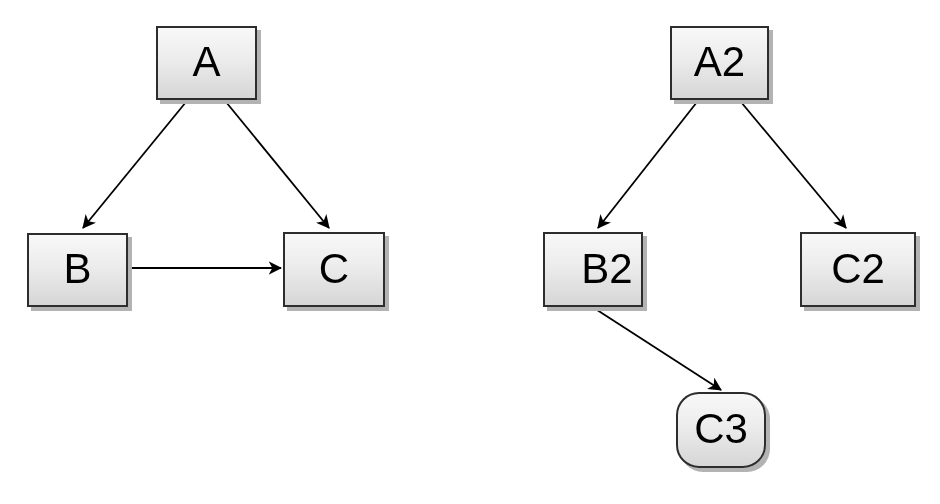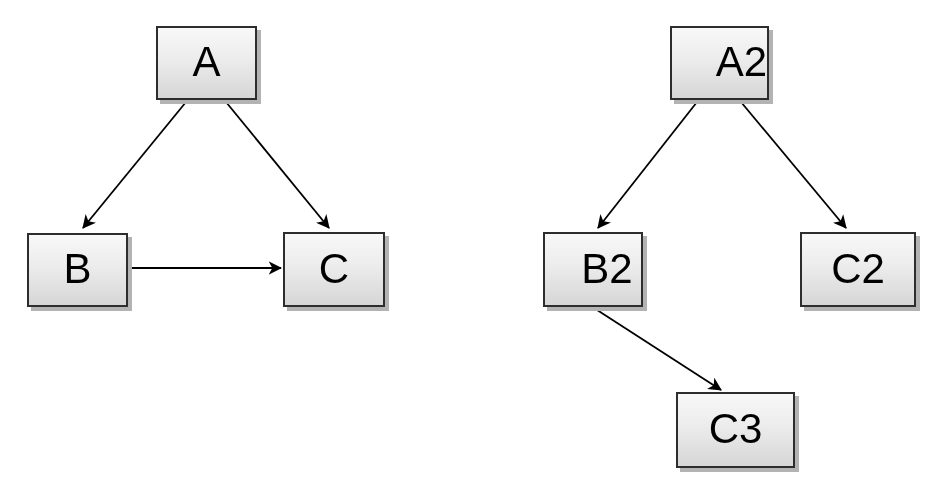--- a/index.html
+++ b/index.html
@@ -66,26 +66,26 @@
   <div id="node-layer">
       <div class="node" style="left: 156px; top: 26px; width: 101px; height: 74px;">
         <span class="node-label">A</span>
       </div>
       <div class="node" style="left: 27px; top: 233px; width: 101px; height: 74px;">
         <span class="node-label">B</span>
       </div>
       <div class="node" style="left: 283px; top: 232px; width: 102px; height: 75px;">
         <span class="node-label">C</span>
       </div>
-      <div class="node" style="left: 670px; top: 26px; width: 99px; height: 74px; justify-content: flex-end;">
+      <div class="node" style="left: 670px; top: 26px; width: 99px; height: 74px;">
         <span class="node-label">A2</span>
       </div>
       <div class="node" style="left: 543px; top: 232px; width: 100px; height: 75px; padding-left: 28px;">
         <span class="node-label">B2</span>
       </div>
       <div class="node" style="left: 800px; top: 232px; width: 116px; height: 75px;">
         <span class="node-label">C2</span>
       </div>
-      <div class="node" style="left: 676px; top: 392px; width: 119px; height: 76px;">
+      <div class="node" style="left: 676px; top: 392px; width: 90px; height: 76px; border-radius: 23px;">
         <span class="node-label">C3</span>
       </div>
     </div>
 </div>
 
 </body></html>

